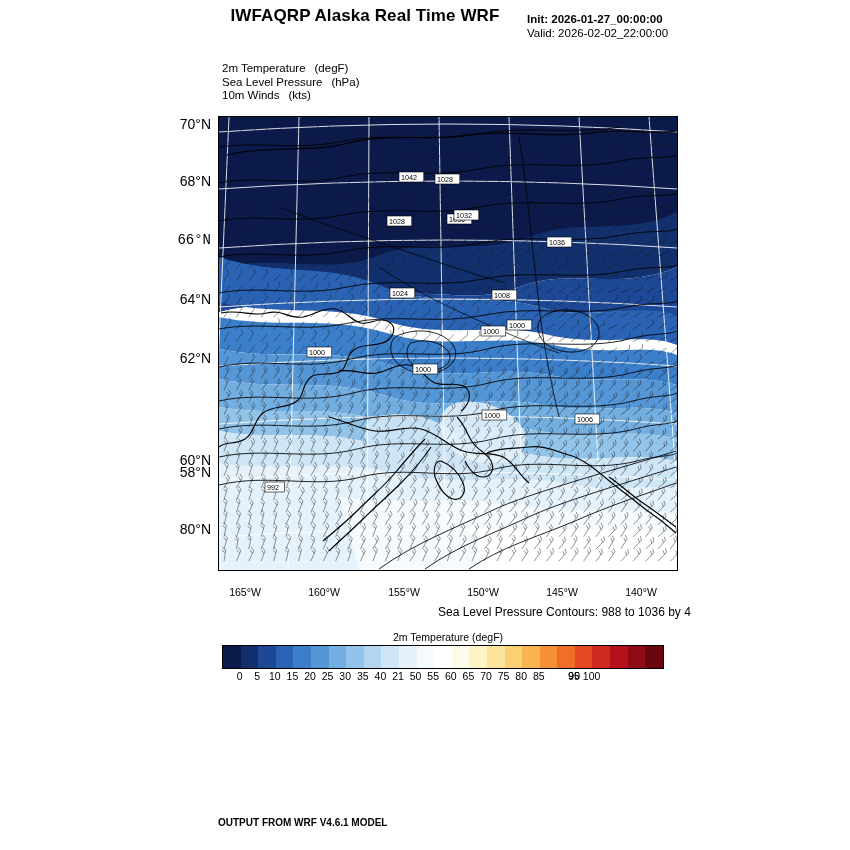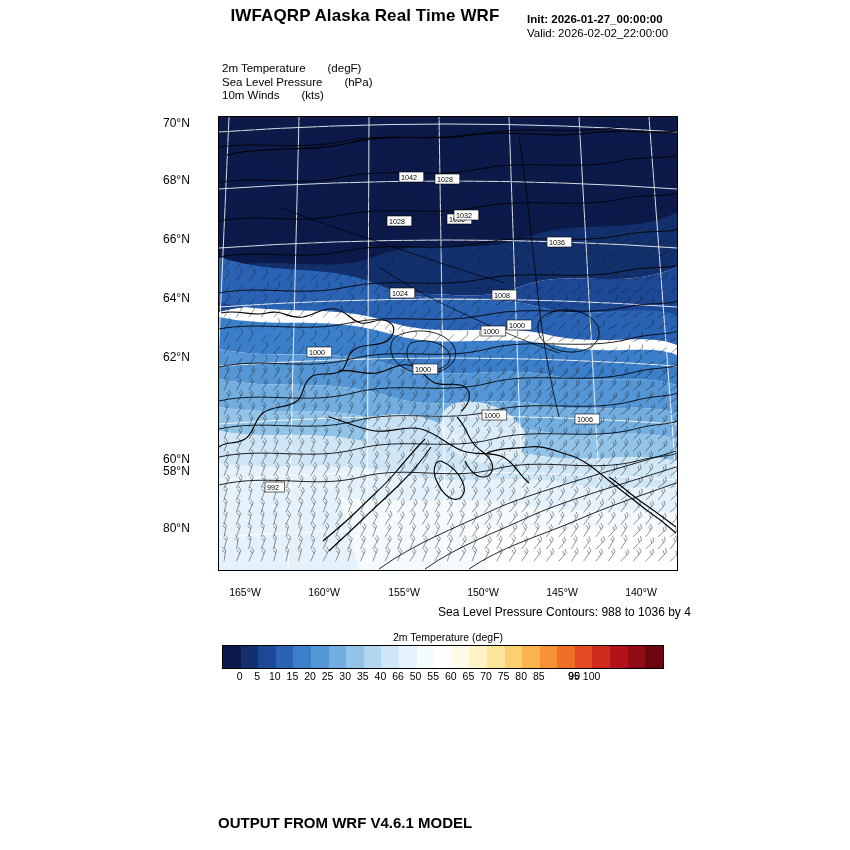--- a/index.html
+++ b/index.html
@@ -35,37 +35,37 @@
   #init-block .line1 { font-weight: bold; }
   #init-block .line2 { font-weight: normal; }
 
   
   #fields {
     left: 222px; top: 62px;
     font-size: 11.5px;
     line-height: 13.5px;
   }
   #fields .fieldrow span.name { display: inline-block; }
-  #fields .fieldrow span.unit { margin-left: 14px; padding-left: 8px; }
+  #fields .fieldrow span.unit { margin-left: 1px; padding-left: 8px; }
 
   
   #map-frame {
     left: 218px; top: 116px;
     width: 460px; height: 455px;
     border: 1px solid #000;
     box-sizing: border-box;
     overflow: hidden;
     background: #ffffff;
   }
   #map-canvas { position:absolute; left:0; top:0; }
 
   
   .lat-label {
-    font-size: 12px;
-    text-align: left;
+    font-size: 14px;
+    text-align: right;
     width: 48px;
   }
   .lon-label {
     font-size: 10.5px;
     text-align: center;
     width: 48px;
   }
 
   #contour-note {
     left: 438px; top: 605px;
@@ -94,21 +94,21 @@
     position: absolute;
     font-size: 10.5px;
     text-align: center;
     width: 24px;
     top: 0;
   }
 
   
   #footer {
     left: 218px; top: 817px;
-    font-size: 15px;
+    font-size: 10px;
     font-weight: bold;
     line-height: 12.5px;
   }
 </style>
 </head>
 <body>
 
 <div id="title" class="abs">
   <span id="title-inner">IWFAQRP Alaska Real Time WRF</span>
 </div>
@@ -3176,21 +3176,21 @@
           <rect x="180" y="55" width="24.8" height="10" fill="#ffffff" stroke="#000000" stroke-width="0.6"></rect>
           <text x="182" y="63" font-size="7.2" font-family="&quot;Liberation Sans&quot;, sans-serif" fill="#000">1042</text>
         </g>
       </g>
     </svg>
 </div>
 
 <div id="lat-labels">
     <div class="abs lat-label" style="left: 163px; top: 116px;">70°N</div>
     <div class="abs lat-label" style="left: 163px; top: 173px;">68°N</div>
-    <div class="abs lat-label" style="left: 163px; top: 232px;">66°N</div>
+    <div class="abs lat-label" style="left: 163px; top: 232px; font-family: Liberation Mono, monospace;">66°N</div>
     <div class="abs lat-label" style="left: 163px; top: 291px;">64°N</div>
     <div class="abs lat-label" style="left: 163px; top: 350px;">62°N</div>
     <div class="abs lat-label" style="left: 163px; top: 408px; margin-top: 44px;">60°N</div>
     <div class="abs lat-label" style="left: 163px; top: 464px;">58°N</div>
     <div class="abs lat-label" style="left: 163px; top: 521px;">80°N</div>
   </div>
 <div id="lon-labels">
     <div class="abs lon-label" style="left: 221px; top: 586px;">165°W</div>
     <div class="abs lon-label" style="left: 300px; top: 586px;">160°W</div>
     <div class="abs lon-label" style="left: 380px; top: 586px;">155°W</div>
@@ -3232,21 +3232,21 @@
 <div id="cbar-ticks" class="abs">
     <div class="cbtick" style="left: 5.6px;">0</div>
     <div class="cbtick" style="left: 23.2px;">5</div>
     <div class="cbtick" style="left: 40.8px;">10</div>
     <div class="cbtick" style="left: 58.4px;">15</div>
     <div class="cbtick" style="left: 76px;">20</div>
     <div class="cbtick" style="left: 93.6px;">25</div>
     <div class="cbtick" style="left: 111.2px;">30</div>
     <div class="cbtick" style="left: 128.8px;">35</div>
     <div class="cbtick" style="left: 146.4px;">40</div>
-    <div class="cbtick" style="left: 164px;">66</div>
+    <div class="cbtick" style="left: 164px;">21</div>
     <div class="cbtick" style="left: 181.6px;">50</div>
     <div class="cbtick" style="left: 199.2px;">55</div>
     <div class="cbtick" style="left: 216.8px;">60</div>
     <div class="cbtick" style="left: 234.4px;">65</div>
     <div class="cbtick" style="left: 252px;">70</div>
     <div class="cbtick" style="left: 269.6px;">75</div>
     <div class="cbtick" style="left: 287.2px;">80</div>
     <div class="cbtick" style="left: 304.8px;">85</div>
     <div class="cbtick" style="left: 340px; font-family: Liberation Mono, monospace;">90</div>
     <div class="cbtick" style="left: 340px;">95</div>

